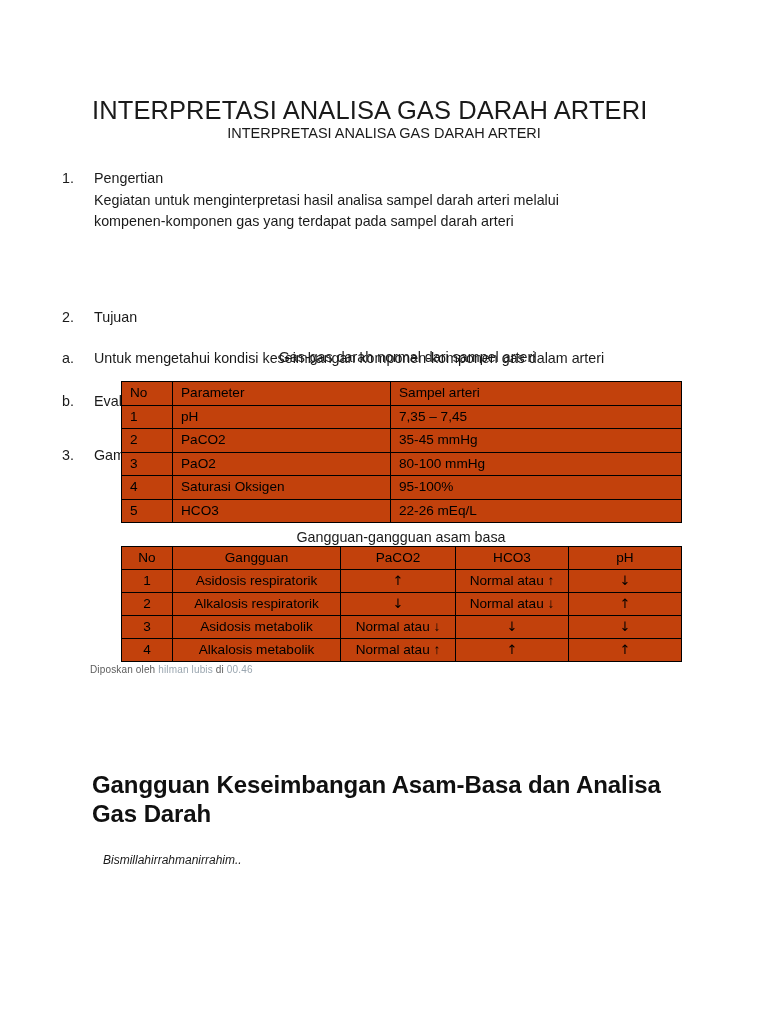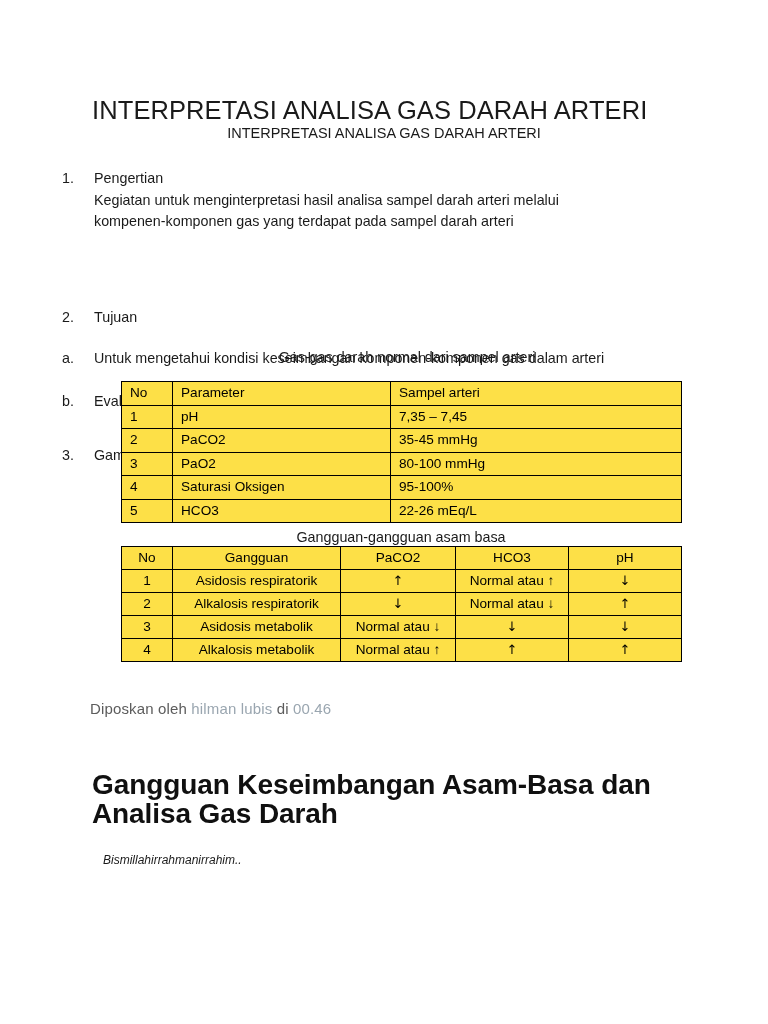--- a/index.html
+++ b/index.html
@@ -86,21 +86,21 @@
   #caption-1 { left: 127px; top: 349px; width: 560px; }
   #caption-2 { left: 121px; top: 529px; width: 560px; }
 
   
   table.gastable {
     position: absolute;
     border-collapse: collapse;
     table-layout: fixed;
     font-size: 13.6px;
     color: #000;
-    background: #fde047;
+    background: #c2410c;
   }
   table.gastable td, table.gastable th {
     border: 1px solid #000;
     font-weight: 400;
     padding: 1px 0;
     height: 19px;
     vertical-align: middle;
     line-height: 16px;
   }
 
@@ -126,39 +126,38 @@
     text-align: center;
     height: 20px;
   }
   .arrow { font-family: "DejaVu Sans", sans-serif; font-size: 13px; }
 
   
   .posted {
     position: absolute;
     left: 90px;
     top: 664px;
-    font-size: 15px;
+    font-size: 10px;
     color: #5c5c5c;
     letter-spacing: 0.15px;
-    margin-top: 36px;
   }
   .posted .lnk {
     color: #9aa6b0;
   }
   .posted .time {
     color: #9aa6b0;
   }
 
   
   .art-title {
     position: absolute;
     left: 92px;
     top: 770px;
     width: 590px;
-    font-size: 28px;
+    font-size: 24px;
     font-weight: bold;
     line-height: 29px;
     color: #101010;
     letter-spacing: -0.1px;
   }
   .bismillah {
     position: absolute;
     left: 103px;
     top: 853px;
     font-size: 12px;

